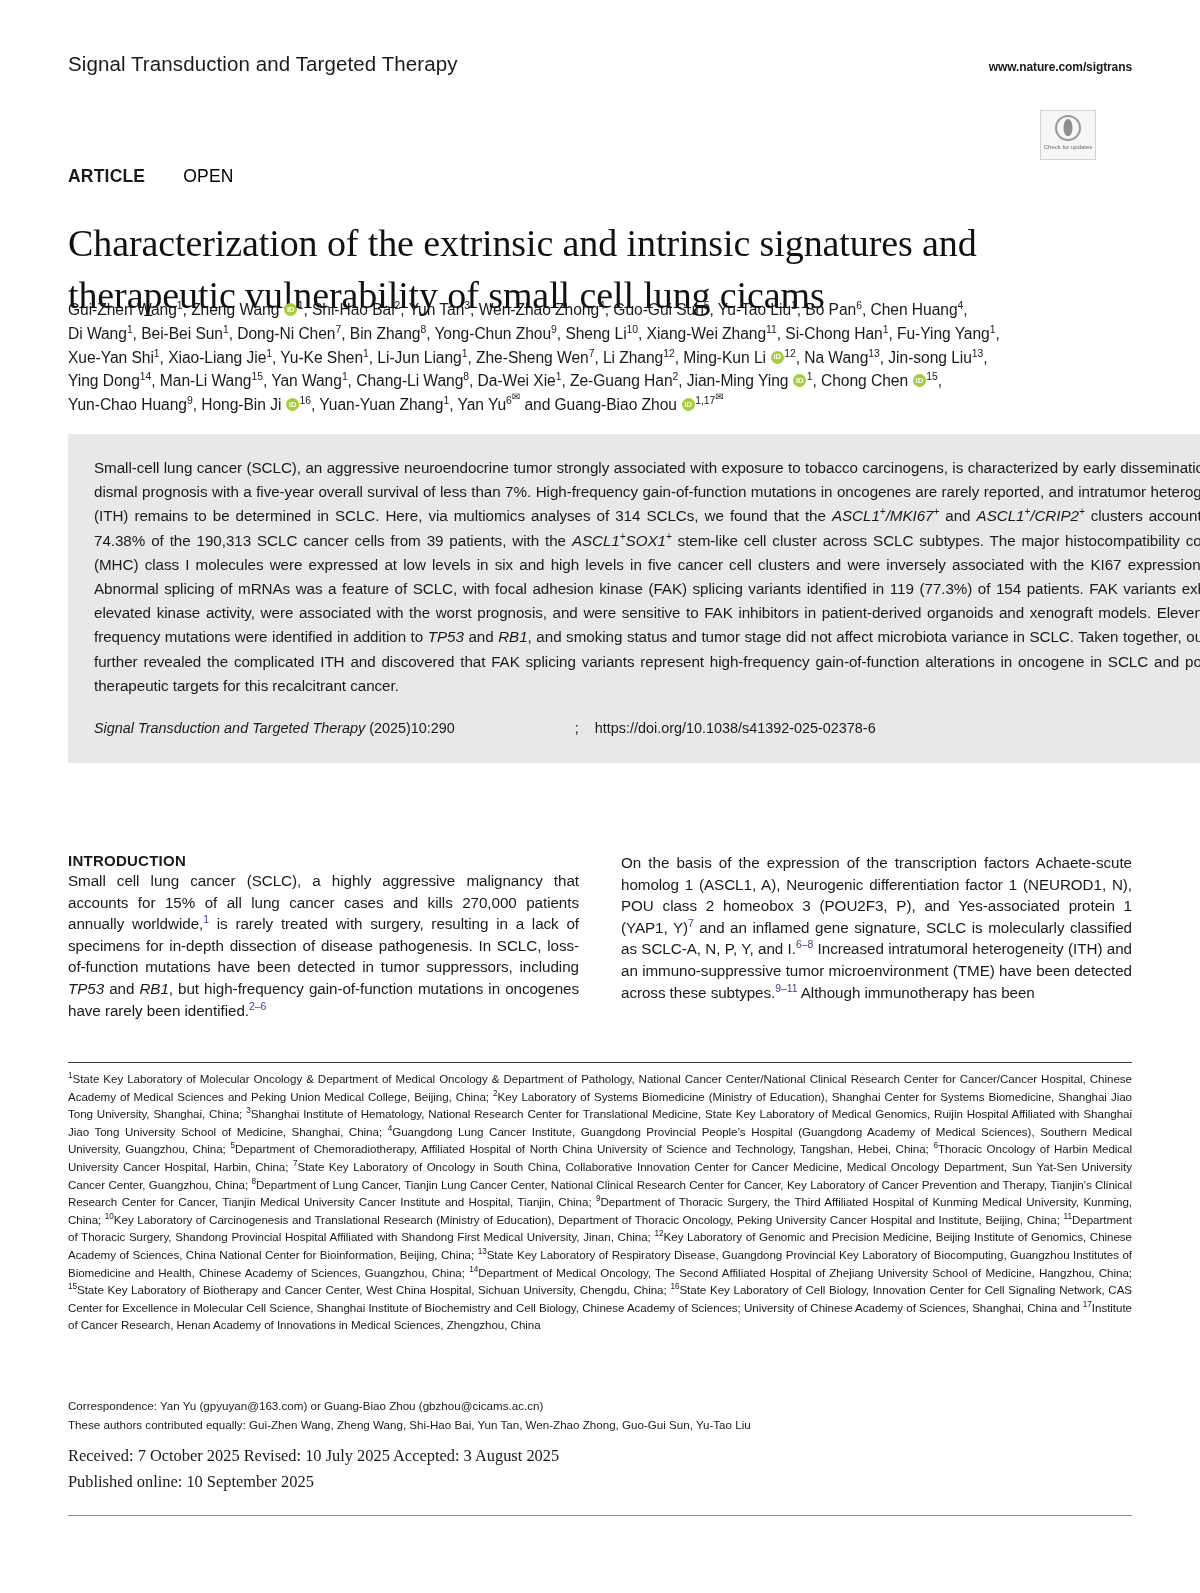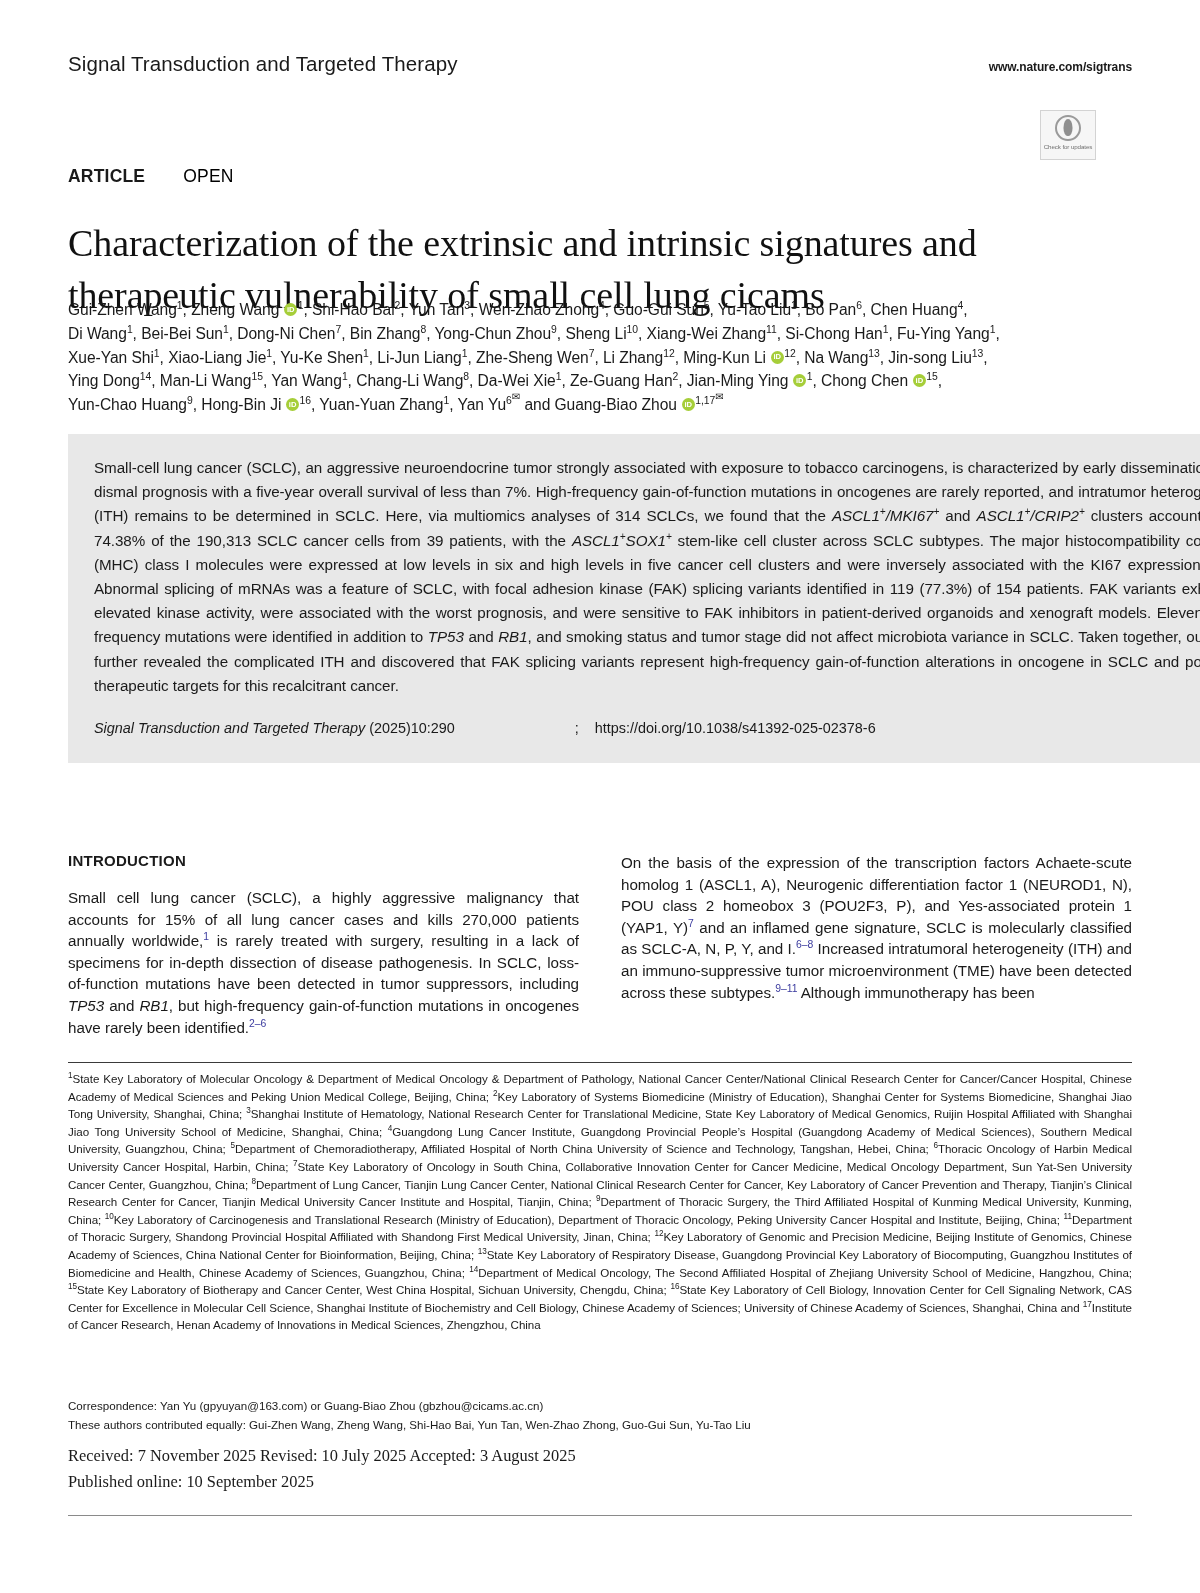--- a/index.html
+++ b/index.html
@@ -177,21 +177,21 @@
     top: 852px; left: 68px;
     width: 1064px;
     display: flex;
     gap: 42px;
   }
   .col { width: 511px; }
   .sec-head {
     font-size: 15px;
     font-weight: 700;
     letter-spacing: 0.25px;
-    margin-bottom: 18px;
+    margin-bottom: 1px;
     color: #1a1a1a;
   }
   .body-text {
     font-size: 15.2px;
     line-height: 21.6px;
     text-align: justify;
     color: #1a1a1a;
     letter-spacing: -0.05px;
   }
   .body-text i { font-style: italic; }
@@ -316,19 +316,19 @@
   <div class="foot-rule"></div>
 
   <div class="affils"><sup>1</sup>State Key Laboratory of Molecular Oncology &amp; Department of Medical Oncology &amp; Department of Pathology, National Cancer Center/National Clinical Research Center for Cancer/Cancer Hospital, Chinese Academy of Medical Sciences and Peking Union Medical College, Beijing, China; <sup>2</sup>Key Laboratory of Systems Biomedicine (Ministry of Education), Shanghai Center for Systems Biomedicine, Shanghai Jiao Tong University, Shanghai, China; <sup>3</sup>Shanghai Institute of Hematology, National Research Center for Translational Medicine, State Key Laboratory of Medical Genomics, Ruijin Hospital Affiliated with Shanghai Jiao Tong University School of Medicine, Shanghai, China; <sup>4</sup>Guangdong Lung Cancer Institute, Guangdong Provincial People’s Hospital (Guangdong Academy of Medical Sciences), Southern Medical University, Guangzhou, China; <sup>5</sup>Department of Chemoradiotherapy, Affiliated Hospital of North China University of Science and Technology, Tangshan, Hebei, China; <sup>6</sup>Thoracic Oncology of Harbin Medical University Cancer Hospital, Harbin, China; <sup>7</sup>State Key Laboratory of Oncology in South China, Collaborative Innovation Center for Cancer Medicine, Medical Oncology Department, Sun Yat-Sen University Cancer Center, Guangzhou, China; <sup>8</sup>Department of Lung Cancer, Tianjin Lung Cancer Center, National Clinical Research Center for Cancer, Key Laboratory of Cancer Prevention and Therapy, Tianjin’s Clinical Research Center for Cancer, Tianjin Medical University Cancer Institute and Hospital, Tianjin, China; <sup>9</sup>Department of Thoracic Surgery, the Third Affiliated Hospital of Kunming Medical University, Kunming, China; <sup>10</sup>Key Laboratory of Carcinogenesis and Translational Research (Ministry of Education), Department of Thoracic Oncology, Peking University Cancer Hospital and Institute, Beijing, China; <sup>11</sup>Department of Thoracic Surgery, Shandong Provincial Hospital Affiliated with Shandong First Medical University, Jinan, China; <sup>12</sup>Key Laboratory of Genomic and Precision Medicine, Beijing Institute of Genomics, Chinese Academy of Sciences, China National Center for Bioinformation, Beijing, China; <sup>13</sup>State Key Laboratory of Respiratory Disease, Guangdong Provincial Key Laboratory of Biocomputing, Guangzhou Institutes of Biomedicine and Health, Chinese Academy of Sciences, Guangzhou, China; <sup>14</sup>Department of Medical Oncology, The Second Affiliated Hospital of Zhejiang University School of Medicine, Hangzhou, China; <sup>15</sup>State Key Laboratory of Biotherapy and Cancer Center, West China Hospital, Sichuan University, Chengdu, China; <sup>16</sup>State Key Laboratory of Cell Biology, Innovation Center for Cell Signaling Network, CAS Center for Excellence in Molecular Cell Science, Shanghai Institute of Biochemistry and Cell Biology, Chinese Academy of Sciences; University of Chinese Academy of Sciences, Shanghai, China and <sup>17</sup>Institute of Cancer Research, Henan Academy of Innovations in Medical Sciences, Zhengzhou, China</div>
 
   <div class="corresp">
     <div>Correspondence: Yan Yu (gpyuyan@163.com) or Guang-Biao Zhou (gbzhou@cicams.ac.cn)</div>
     <div>These authors contributed equally: Gui-Zhen Wang, Zheng Wang, Shi-Hao Bai, Yun Tan, Wen-Zhao Zhong, Guo-Gui Sun, Yu-Tao Liu</div>
   </div>
 
   <div class="dates">
-    <div>Received: 7 November 2025 Revised: 10 July 2025 Accepted: 3 August 2025</div>
+    <div>Received: 7 October 2025 Revised: 10 July 2025 Accepted: 3 August 2025</div>
     <div>Published online: 10 September 2025</div>
   </div>
 
   <div class="foot-rule2"></div>
 
 </div>
 
 </body></html>

